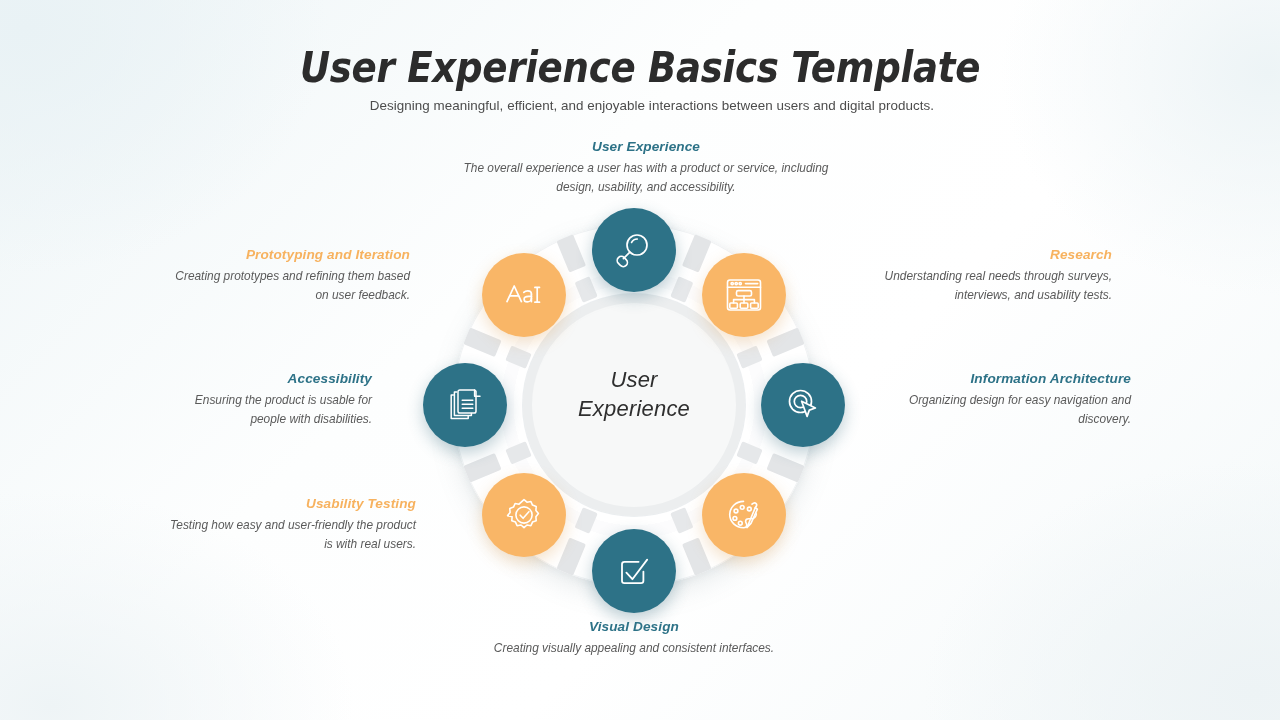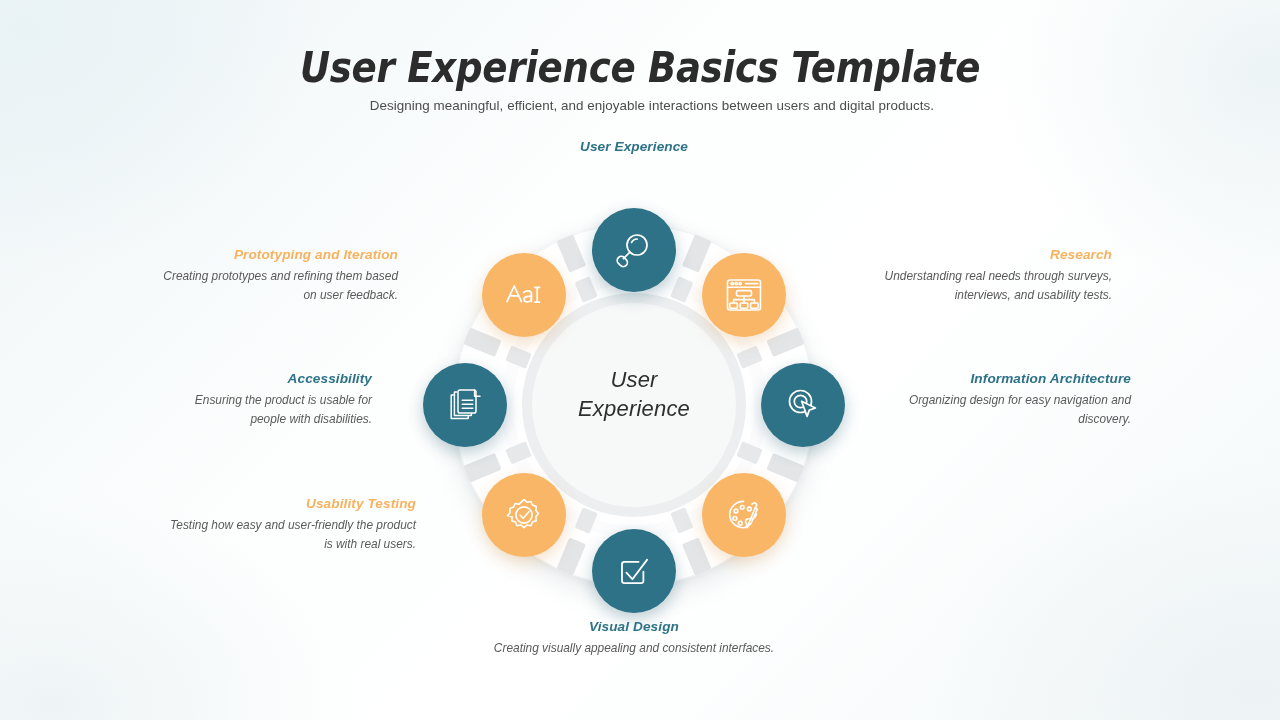--- a/index.html
+++ b/index.html
@@ -212,22 +212,23 @@
           <path d="M7.9 22.9h8.6"></path>
           <path d="M29.4 21.0c0-2.0-1.5-3.2-3.6-3.2-1.8 0-3.2.7-4.0 1.5"></path>
           <path d="M29.4 21.0v7.6"></path>
           <path d="M29.4 23.4h-2.8c-2.6 0-4.5 1.0-4.5 2.8 0 1.6 1.3 2.7 3.2 2.7 2.1 0 4.1-1.4 4.1-3.4"></path>
           <path d="M35.2 14.4v14.8M32.9 14.4h4.6M32.9 29.2h4.6"></path>
         </svg>
       </span>
     </div>
   </div>
 
-  <div class="blk center-align" style="left:444px;top:139px;width:380px">
+  <div class="blk center-align" style="left:456px;top:139px;width:380px">
     <h3 class="t-teal">User Experience</h3>
+    <p>The overall experience a user has with a product or service, including design, usability, and accessibility.</p>
   </div>
 
   <div class="blk left-align" style="left:850px;top:247px;width:262px">
     <h3 class="t-orange">Research</h3>
     <p>Understanding real needs through surveys, interviews, and usability tests.</p>
   </div>
 
   <div class="blk left-align" style="left:895px;top:371px;width:236px">
     <h3 class="t-teal">Information Architecture</h3>
     <p>Organizing design for easy navigation and discovery.</p>
@@ -242,18 +243,18 @@
   <div class="blk right-align" style="left:166px;top:496px;width:250px">
     <h3 class="t-orange">Usability Testing</h3>
     <p>Testing how easy and user-friendly the product is with real users.</p>
   </div>
 
   <div class="blk right-align" style="left:166px;top:371px;width:206px">
     <h3 class="t-teal">Accessibility</h3>
     <p>Ensuring the product is usable for people with disabilities.</p>
   </div>
 
-  <div class="blk right-align" style="left:148px;top:247px;width:250px">
+  <div class="blk right-align" style="left:160px;top:247px;width:250px">
     <h3 class="t-orange">Prototyping and Iteration</h3>
     <p>Creating prototypes and refining them based on user feedback.</p>
   </div>
 
 </div>
 
 </body></html>

